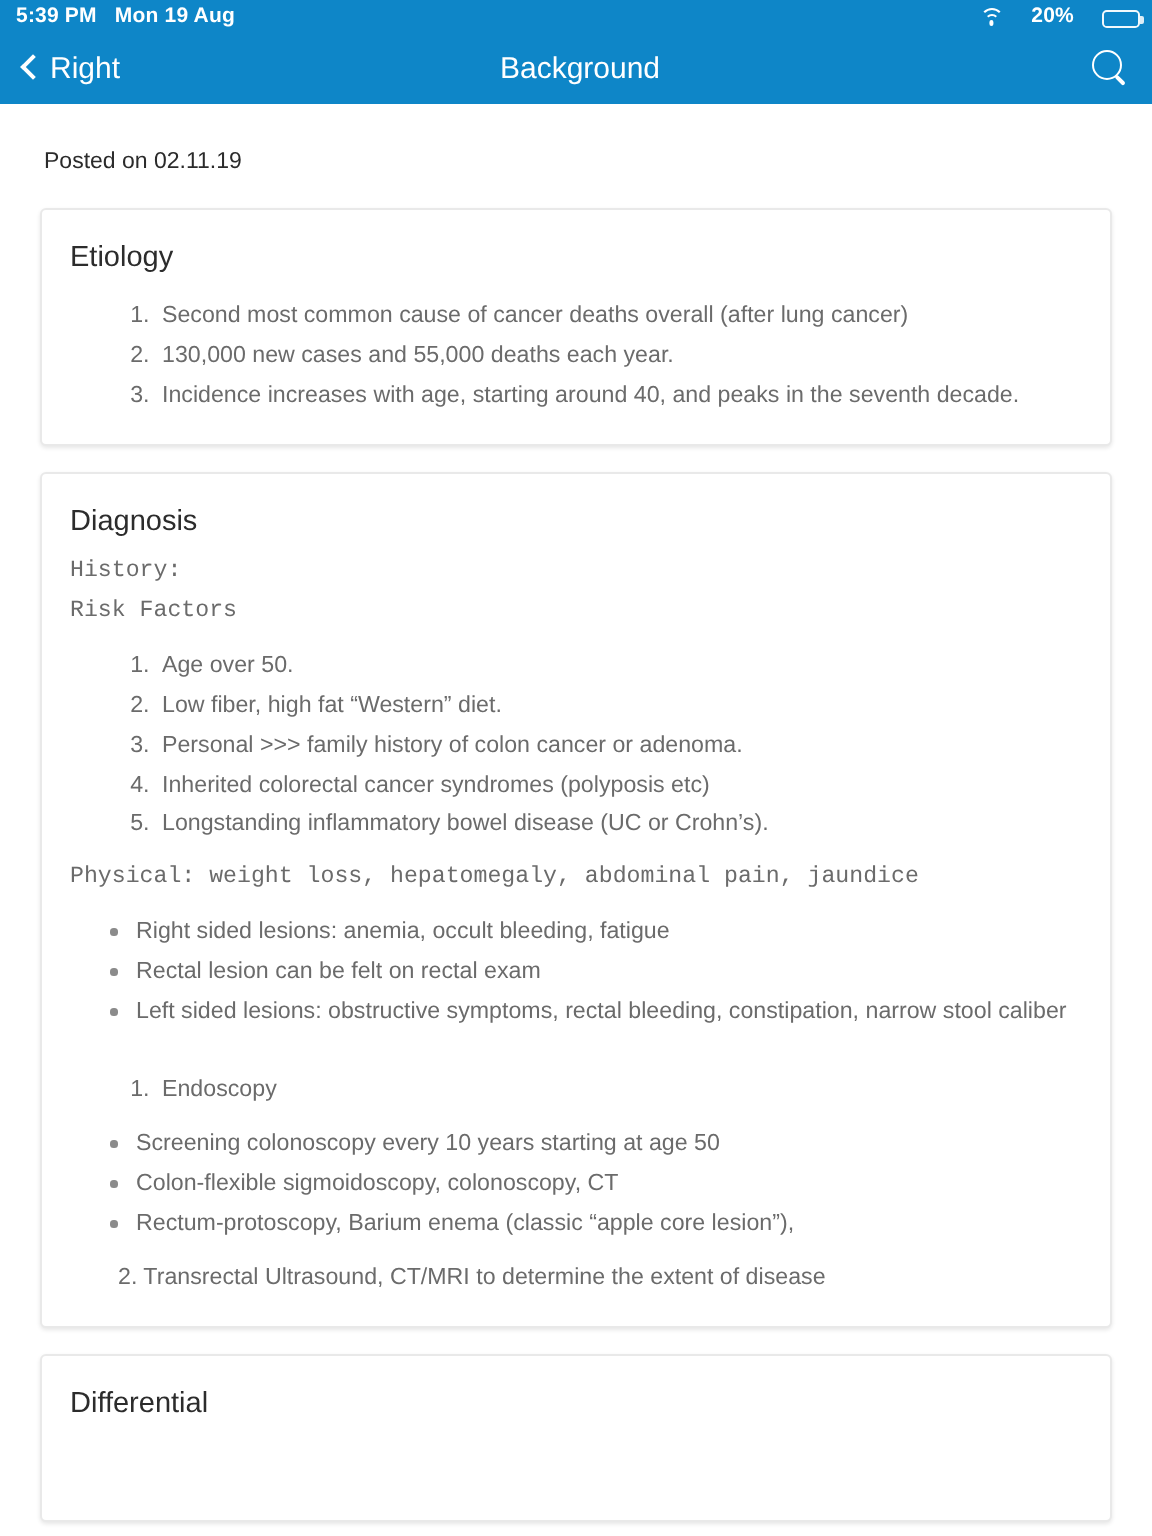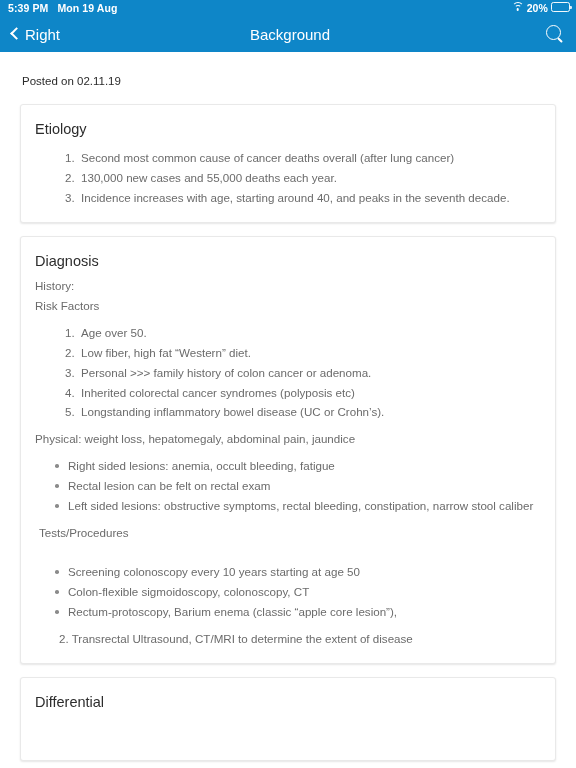--- a/index.html
+++ b/index.html
@@ -13,21 +13,21 @@
   .screen { width: 576px; height: 768px; position: relative; overflow: hidden; background: #fef9c3; }
 
   
   .statusbar {
     height: 16px; background: #0e86c8; color: #ffffff;
     display: flex; align-items: center; padding: 0 6px 0 8px;
     font-size: 10.5px; font-weight: bold; letter-spacing: .1px;
   }
   .sb-time { margin-right: 9px; }
   .sb-date { font-weight: bold; }
-  .sb-right { margin-left: auto; display: flex; align-items: flex-start; gap: 3px; }
+  .sb-right { margin-left: auto; display: flex; align-items: flex-end; gap: 14px; }
   .wifi-icon { width: 12px; height: 10px; position: relative; display: block; }
   .wifi-icon i {
     position: absolute; left: 50%; border: 1.3px solid #fff;
     border-bottom-color: transparent; border-left-color: transparent; border-right-color: transparent;
     border-radius: 50%; transform: translateX(-50%);
   }
   .wifi-icon i:nth-child(1){ width: 12px; height: 12px; top: 0; }
   .wifi-icon i:nth-child(2){ width: 7px;  height: 7px;  top: 2.5px; }
   .wifi-icon i:nth-child(3){
     width: 2.6px; height: 2.6px; top: 6.2px; background: #fff; border: none; border-radius: 50%;
@@ -80,21 +80,21 @@
     margin: 0 20px 0 20px; background: #ffffff;
     border: 1px solid #e9e9e9; border-radius: 3px;
     box-shadow: 0 1px 2px rgba(0,0,0,.10);
     padding: 16px 14px 14px 14px;
   }
   .card + .card { margin-top: 13px; }
   .cards-wrap { margin-top: 17px; }
   .card-title { font-size: 14.5px; color: #2c2c2c; margin-bottom: 11px; }
   .card-title.tight { margin-bottom: 7px; }
 
-  .ptext { font-size: 11.6px; color: #6b6b6b; line-height: 1.72; }
+  .ptext { font-size: 11.6px; color: #6b6b6b; line-height: 1.72; font-family: Liberation Mono, monospace; }
   .ptext.indent { padding-left: 4px; }
   .gap-sm { height: 7px; }
   .gap-md { height: 12px; }
 
   ol.num {
     list-style: decimal; padding-left: 43px; margin: 0;
     font-size: 11.6px; color: #6b6b6b; line-height: 1.72;
   }
   ol.num li { padding-left: 3px; }
   ul.bul {
@@ -172,22 +172,24 @@
         </ol>
         <div class="gap-sm"></div>
         <div class="ptext">Physical: weight loss, hepatomegaly, abdominal pain, jaundice</div>
         <div class="gap-sm"></div>
         <ul class="bul">
           <li>Right sided lesions: anemia, occult bleeding, fatigue</li>
           <li>Rectal lesion can be felt on rectal exam</li>
           <li>Left sided lesions: obstructive symptoms, rectal bleeding, constipation, narrow stool caliber</li>
         </ul>
         <div class="gap-sm"></div>
-        <div class="ptext indent">Tests/Procedures</div>
         <div class="gap-md"></div>
+        <ol class="num">
+          <li>Endoscopy</li>
+        </ol>
         <div class="gap-sm"></div>
         <ul class="bul">
           <li>Screening colonoscopy every 10 years starting at age 50</li>
           <li>Colon-flexible sigmoidoscopy, colonoscopy, CT</li>
           <li>Rectum-protoscopy, Barium enema (classic “apple core lesion”),</li>
         </ul>
         <div class="gap-sm"></div>
         <div class="manual-num">2. Transrectal Ultrasound, CT/MRI to determine the extent of disease</div>
       </div>
 

